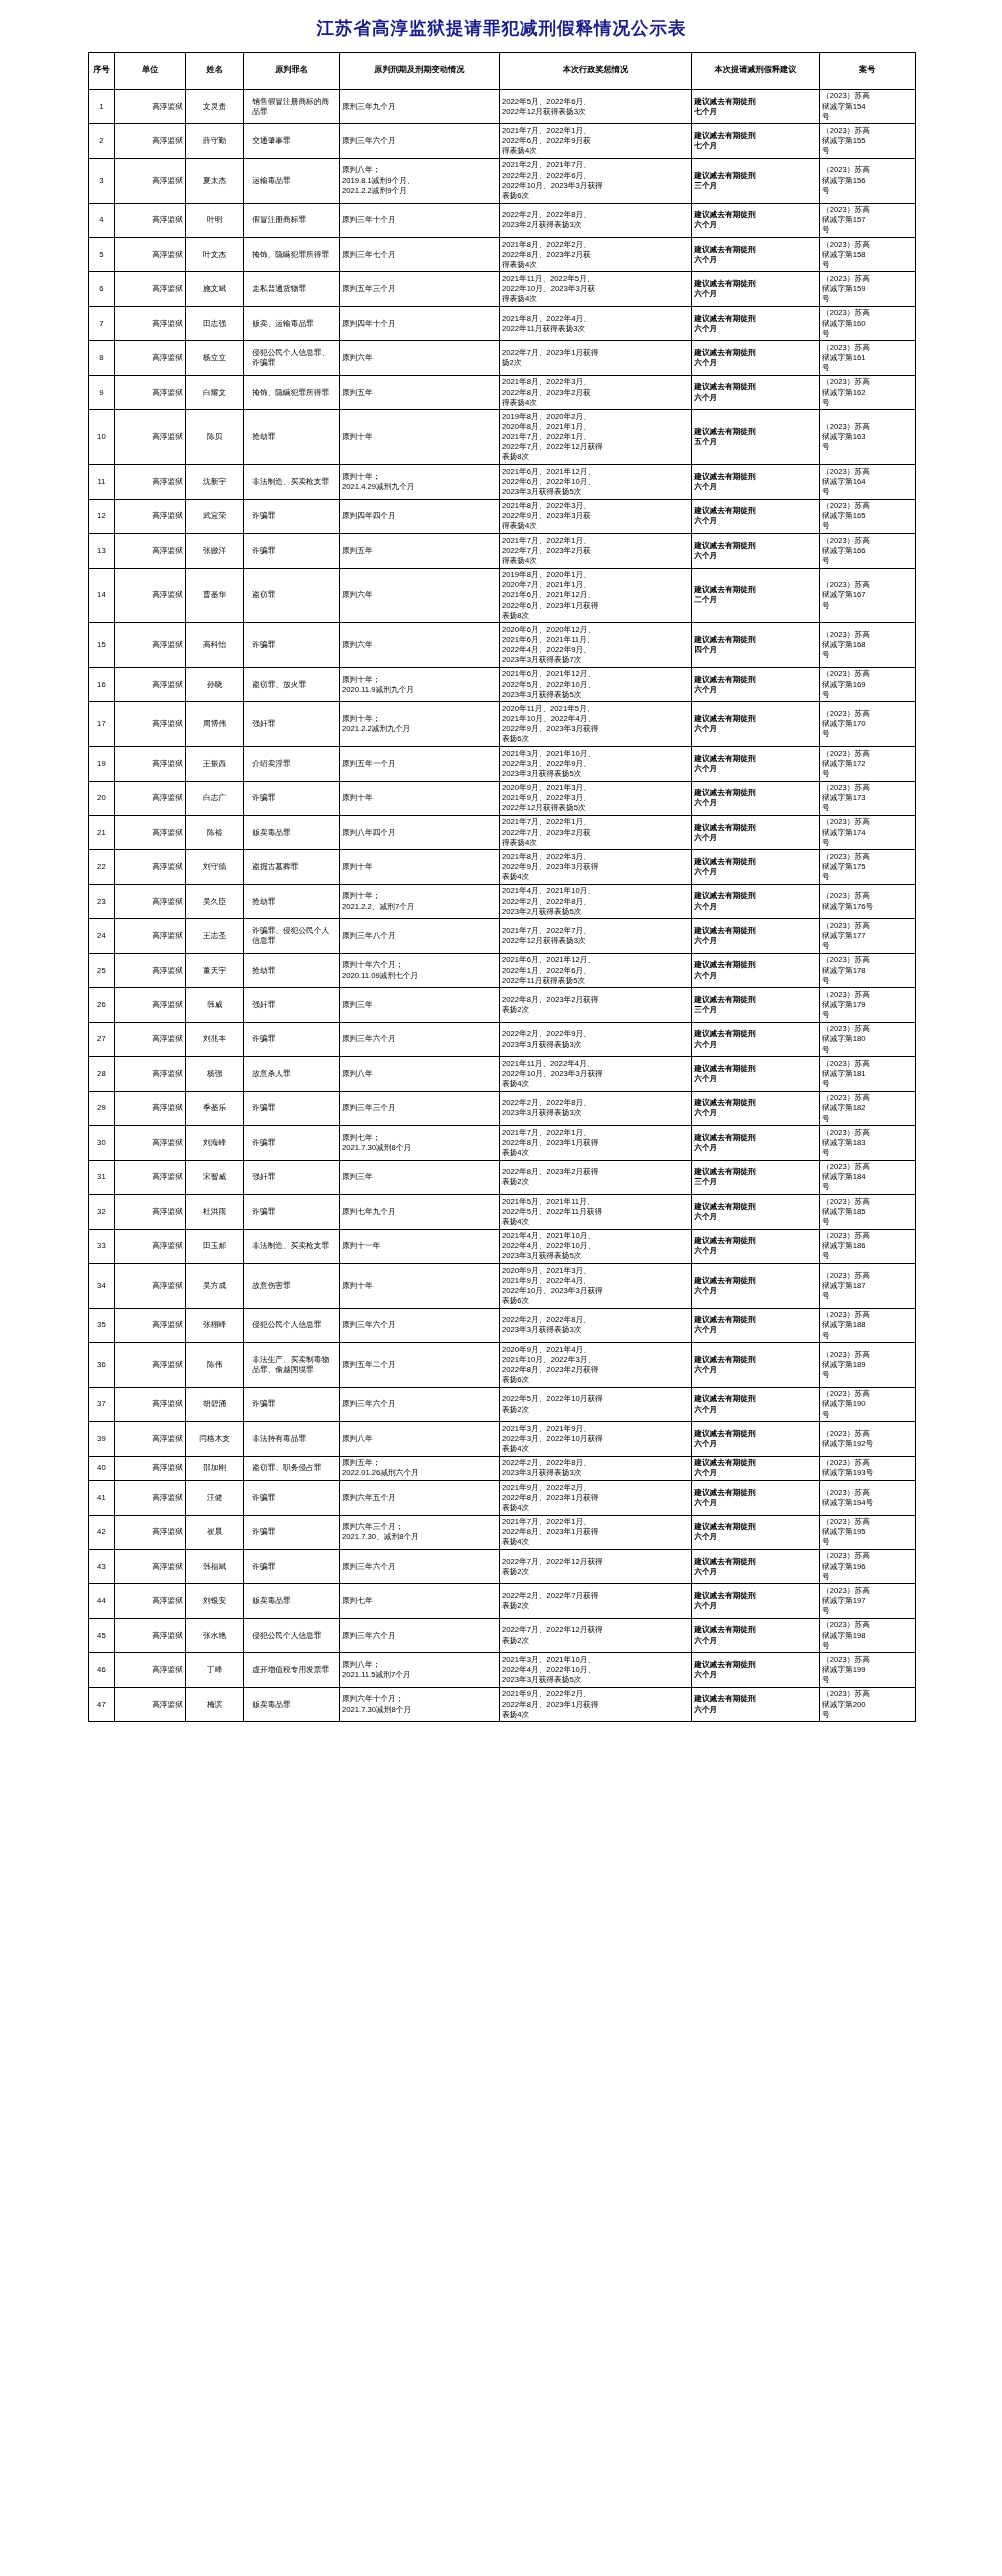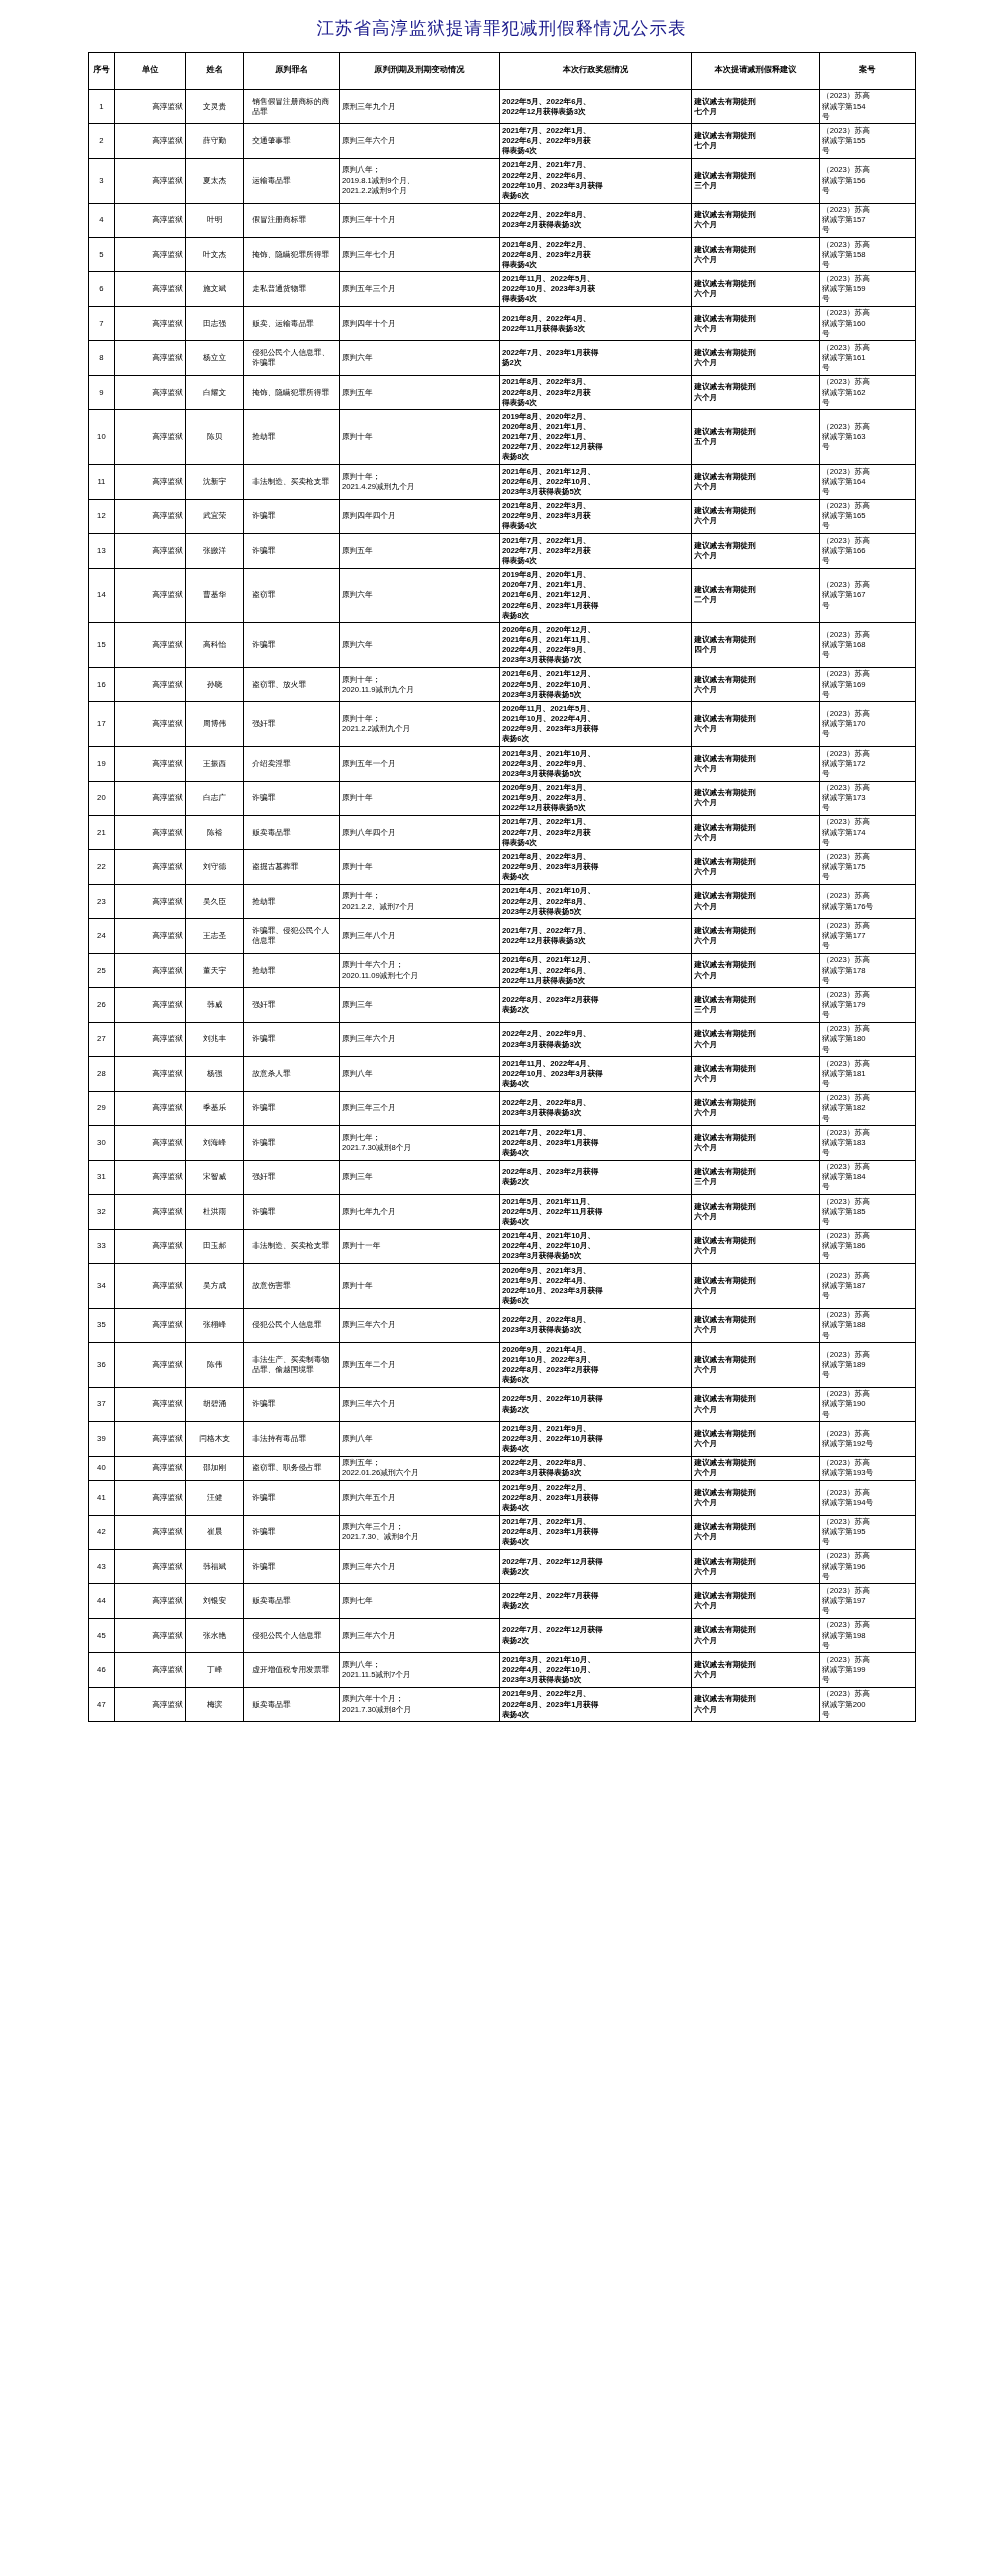--- a/index.html
+++ b/index.html
@@ -10,21 +10,21 @@
     -webkit-font-smoothing:none;
   }
   .page{
     width:1003px;
     padding:13.4px 0 20.6px 0;
     box-sizing:border-box;
   }
   .doc-title{
     text-align:center;
     font-size:17.5px;
-    font-weight:normal;
+    font-weight:bold;
     letter-spacing:1px;
     color:#1a1a8c;
     margin:3.1px 0 11.3px 0;
   }
   .table-wrap{
     width:828px;
     margin:0 auto;
   }
   table{
     border-collapse:collapse;
@@ -51,21 +51,21 @@
   col.c-crime{width:77px;}
   col.c-term{width:129px;}
   col.c-reward{width:155px;}
   col.c-suggest{width:103px;}
   col.c-case{width:77px;}
   td.idx{text-align:center;}
   td.unit{text-align:right;}
   td.name{text-align:center;}
   td.crime{text-align:left;padding-left:8px;}
   td.term{text-align:left;}
-  td.reward{text-align:left;font-weight:bold;}
+  td.reward{text-align:left;}
   td.suggest{text-align:left;font-weight:bold;}
   td.case{text-align:left;}
   .cellline{display:block;}
 </style>
 </head>
 <body>
 
 <div class="page">
 
   <div class="doc-title">江苏省高淳监狱提请罪犯减刑假释情况公示表</div>

